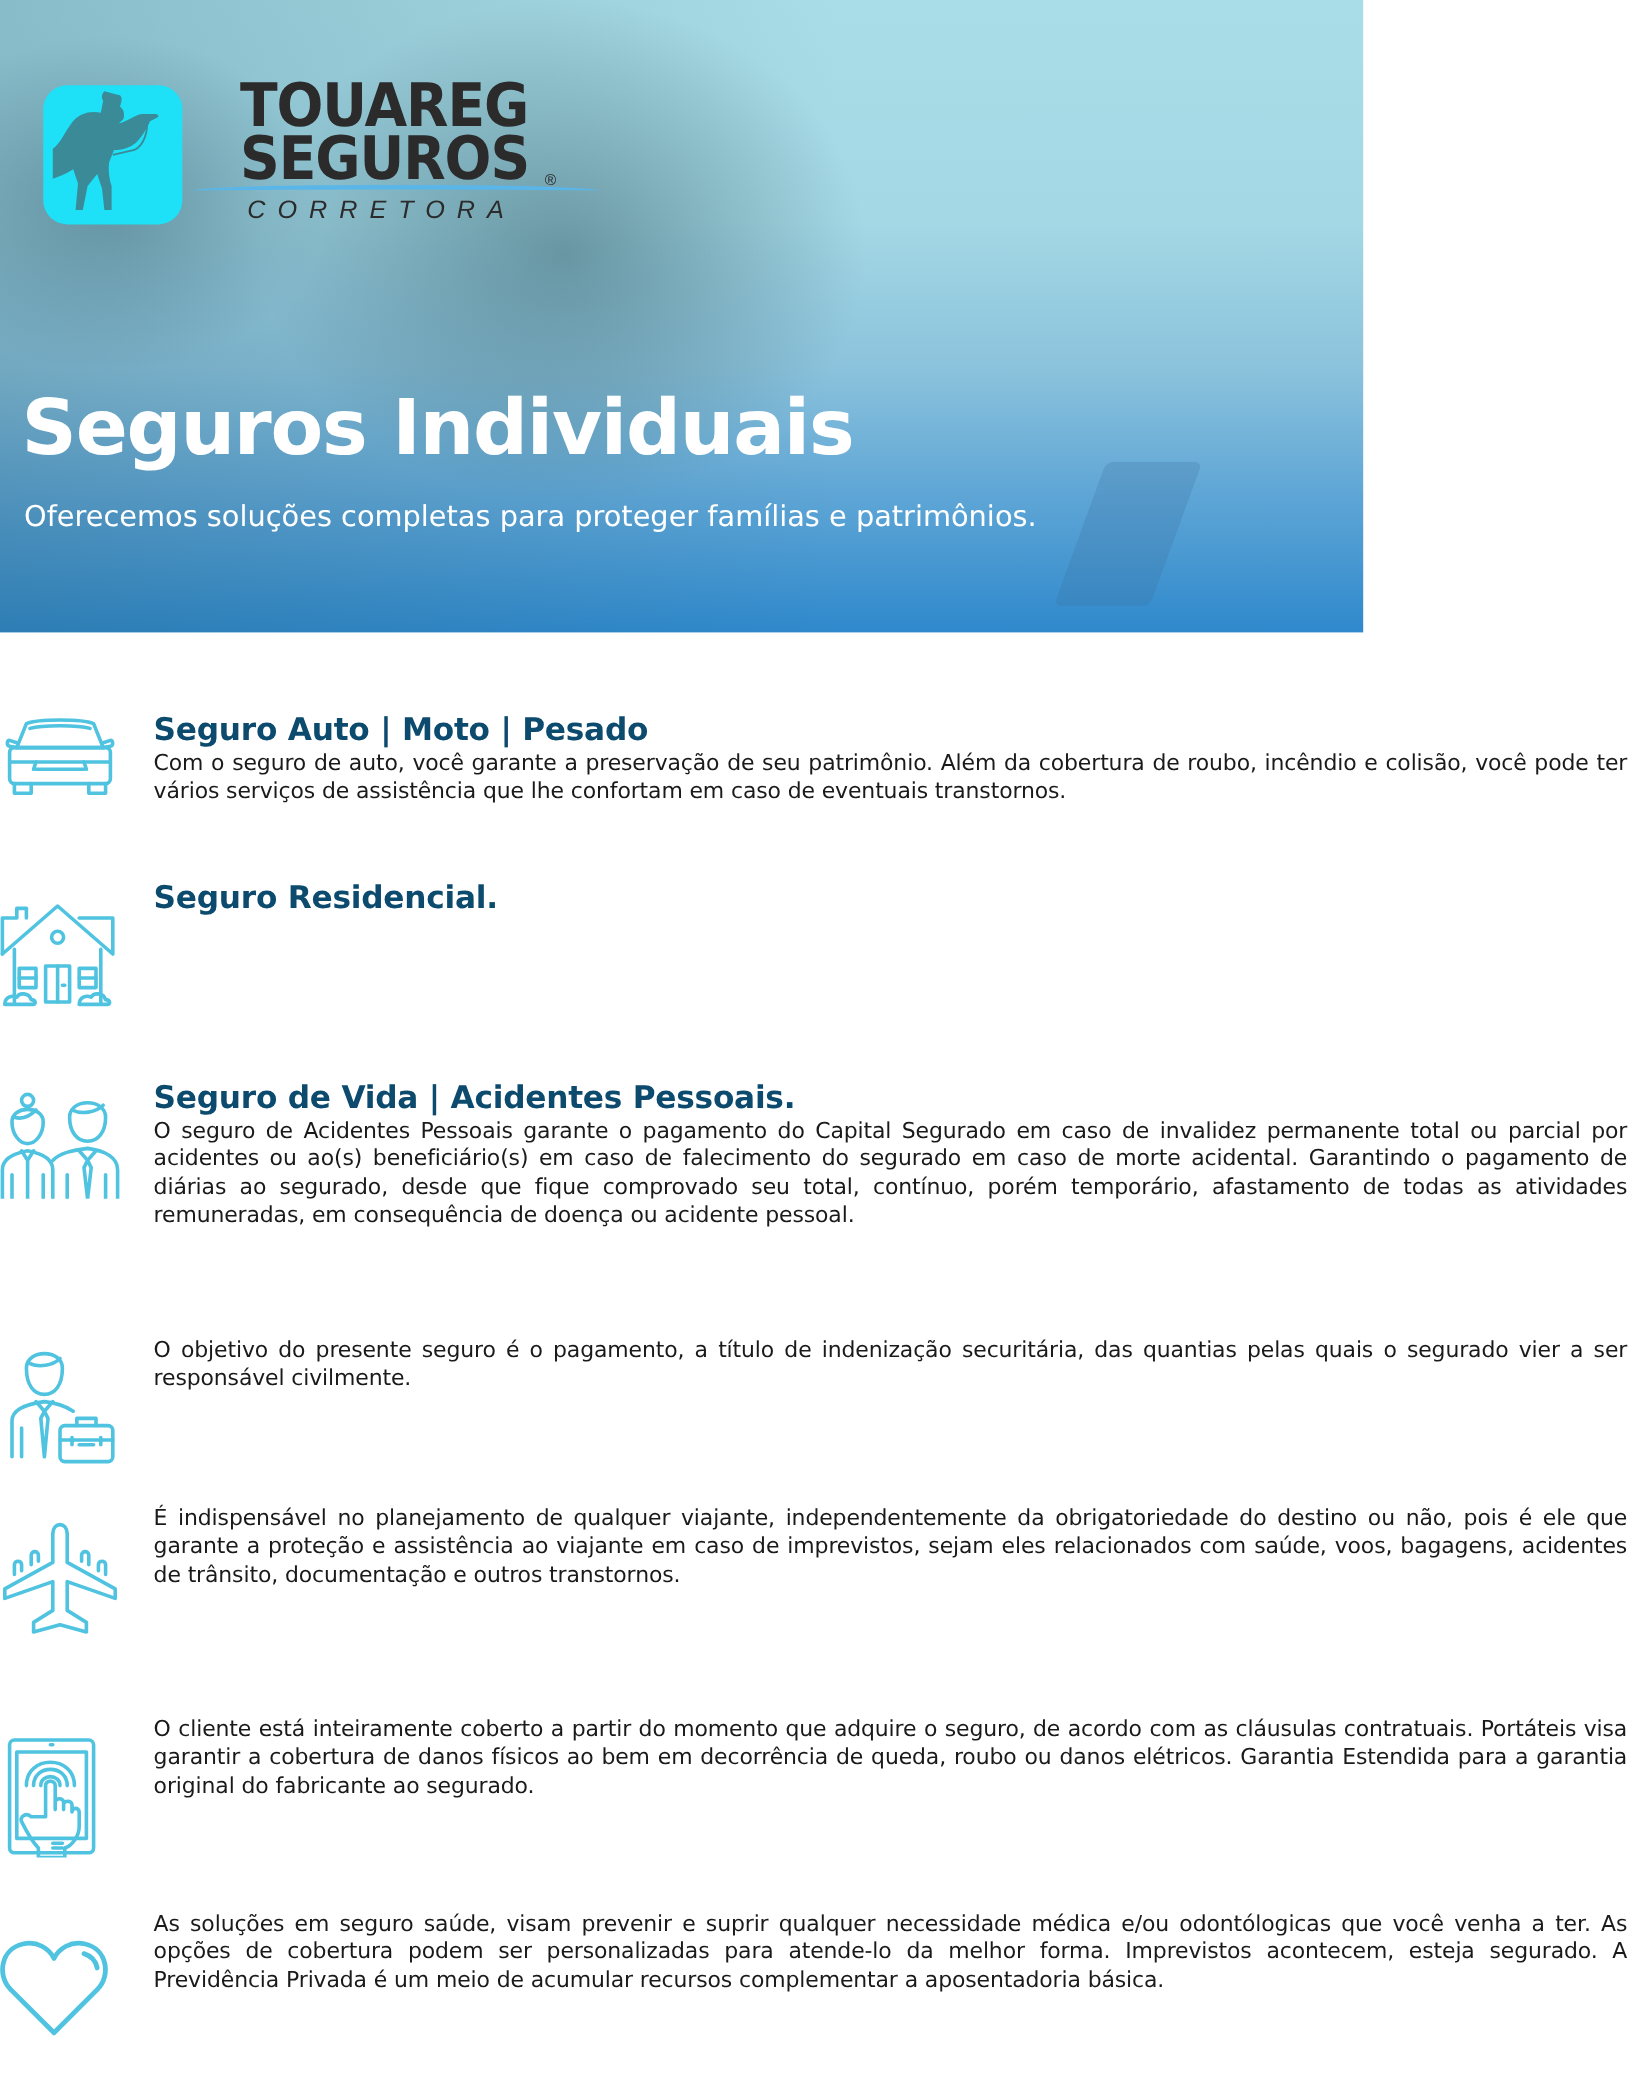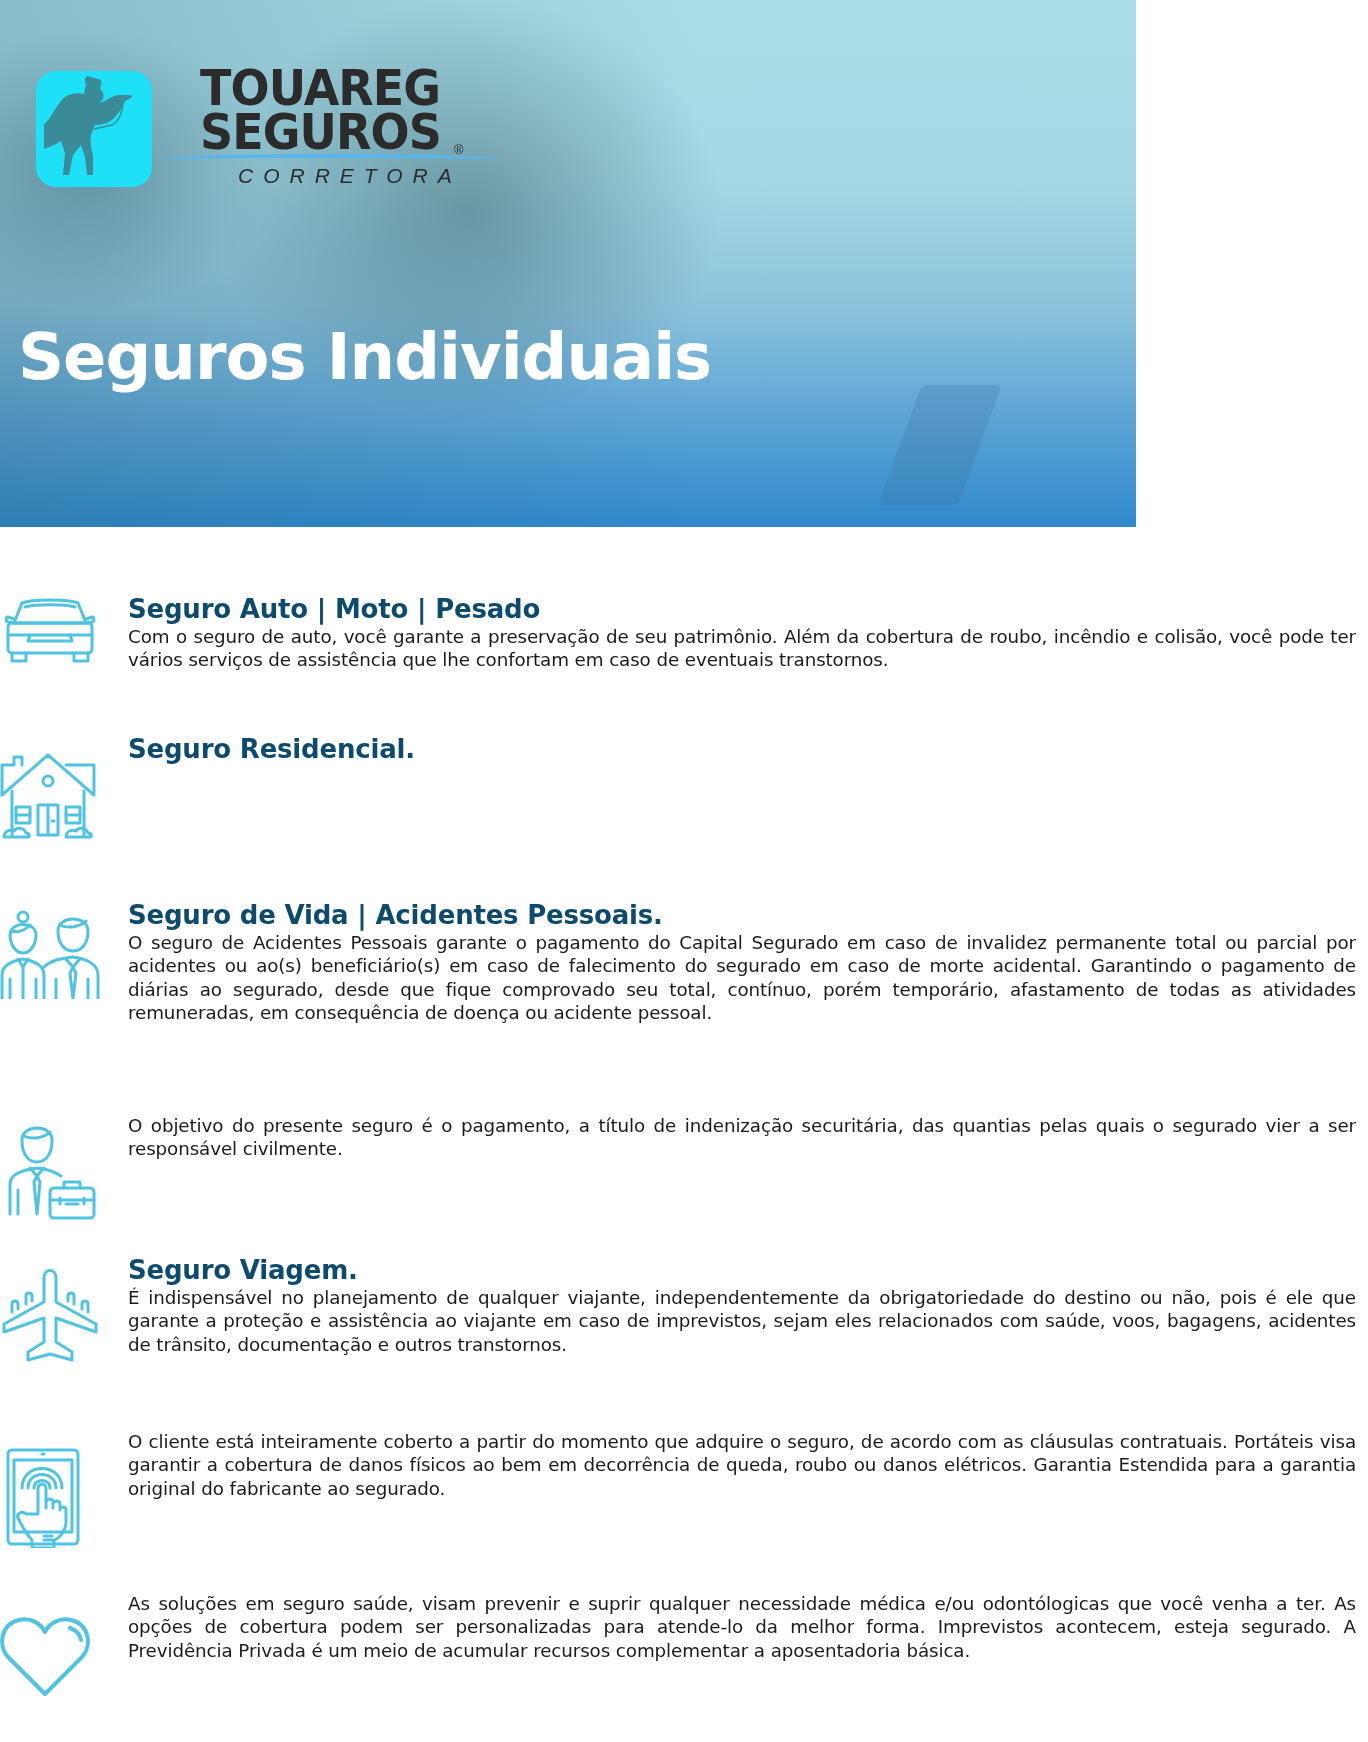--- a/index.html
+++ b/index.html
@@ -34,21 +34,21 @@
     font-family: "DejaVu Sans", sans-serif; font-weight: bold; color: #2b2b2b;
     font-size: 50px; line-height: 44px; letter-spacing: -1px; transform: scaleX(0.92); transform-origin: left;
   }
   .brand-reg { position: absolute; left: 254px; top: 76px; font-size: 13px; color: #2b2b2b; }
   .brand-swoosh {
     position: absolute; left: -40px; top: 88px; width: 340px; height: 10px;
     border-top: 4px solid #5ab6e8; border-radius: 50%;
   }
   .brand-sub {
     position: absolute; left: 6px; top: 98px; font-size: 21px; letter-spacing: 10px;
-    font-style: italic; color: #2b2b2b; font-family: "Liberation Sans", sans-serif; margin-left: 32px;
+    font-style: italic; color: #2b2b2b; font-family: "Liberation Sans", sans-serif;
   }
 
   .hero-title {
     position: absolute; left: 18px; top: 312px; color: #ffffff;
     font-family: "DejaVu Sans", sans-serif; font-weight: bold; font-size: 64px; letter-spacing: -1px;
     line-height: 90px;
   }
   .hero-sub {
     position: absolute; left: 20px; top: 414px; color: #ffffff;
     font-family: "DejaVu Sans", sans-serif; font-size: 24px; line-height: 32px;
@@ -83,20 +83,21 @@
 
   <div class="brand">
     <div class="brand-line">TOUAREG</div>
     <div class="brand-line">SEGUROS</div>
     <span class="brand-reg">®</span>
     <div class="brand-swoosh"></div>
     <div class="brand-sub">CORRETORA</div>
   </div>
 
   <h1 class="hero-title">Seguros Individuais</h1>
+  <div class="hero-sub">Oferecemos soluções completas para proteger famílias e patrimônios.</div>
 </header>
 
 <section class="service" style="top:593px;">
   <div class="icon" style="top:4px;">
     <svg width="100" height="72" viewBox="0 0 100 72" fill="none" stroke="#4fc3e0" stroke-width="3" stroke-linecap="round" stroke-linejoin="round">
       <path d="M22 6 c10 -4 46 -4 56 0 l8 20 l-72 0 z"></path>
       <path d="M25 10 c10 -3 40 -3 50 0"></path>
       <path d="M14 22 l-6 -2 c-2 0 -3 4 0 5 l6 1"></path>
       <path d="M86 22 l6 -2 c2 0 3 4 0 5 l-6 1"></path>
       <rect x="8" y="26" width="84" height="30" rx="4"></rect>
@@ -175,21 +176,20 @@
   <div class="icon" style="top:10px;">
     <svg width="100" height="100" viewBox="0 0 100 100" fill="none" stroke="#4fc3e0" stroke-width="3" stroke-linecap="round" stroke-linejoin="round">
       <path d="M44 14 c0 -10 12 -10 12 0 l0 24 l40 22 l0 8 l-40 -14 l0 24 l16 10 l0 8 l-22 -6 l-22 6 l0 -8 l16 -10 l0 -24 l-40 14 l0 -8 l40 -22 z"></path>
       <path d="M12 48 l0 -8 c0 -4 6 -4 6 0 l0 5"></path>
       <path d="M26 40 l0 -8 c0 -4 6 -4 6 0 l0 5"></path>
       <path d="M88 48 l0 -8 c0 -4 -6 -4 -6 0 l0 5"></path>
       <path d="M74 40 l0 -8 c0 -4 -6 -4 -6 0 l0 5"></path>
     </svg>
   </div>
   <div class="body">
-    <h2>Seguro Viagem.</h2>
     <p>É indispensável no planejamento de qualquer viajante, independentemente da obrigatoriedade do destino ou não, pois é ele que garante a proteção e assistência ao viajante em caso de imprevistos, sejam eles relacionados com saúde, voos, bagagens, acidentes de trânsito, documentação e outros transtornos.</p>
   </div>
 </section>
 
 <section class="service" style="top:1430px;">
   <div class="icon" style="top:18px;">
     <svg width="100" height="100" viewBox="0 0 100 100" fill="none" stroke="#4fc3e0" stroke-width="3" stroke-linecap="round" stroke-linejoin="round">
       <rect x="8" y="2" width="70" height="94" rx="4"></rect>
       <rect x="14" y="12" width="58" height="72"></rect>
       <path d="M42 6 l2 0"></path>

